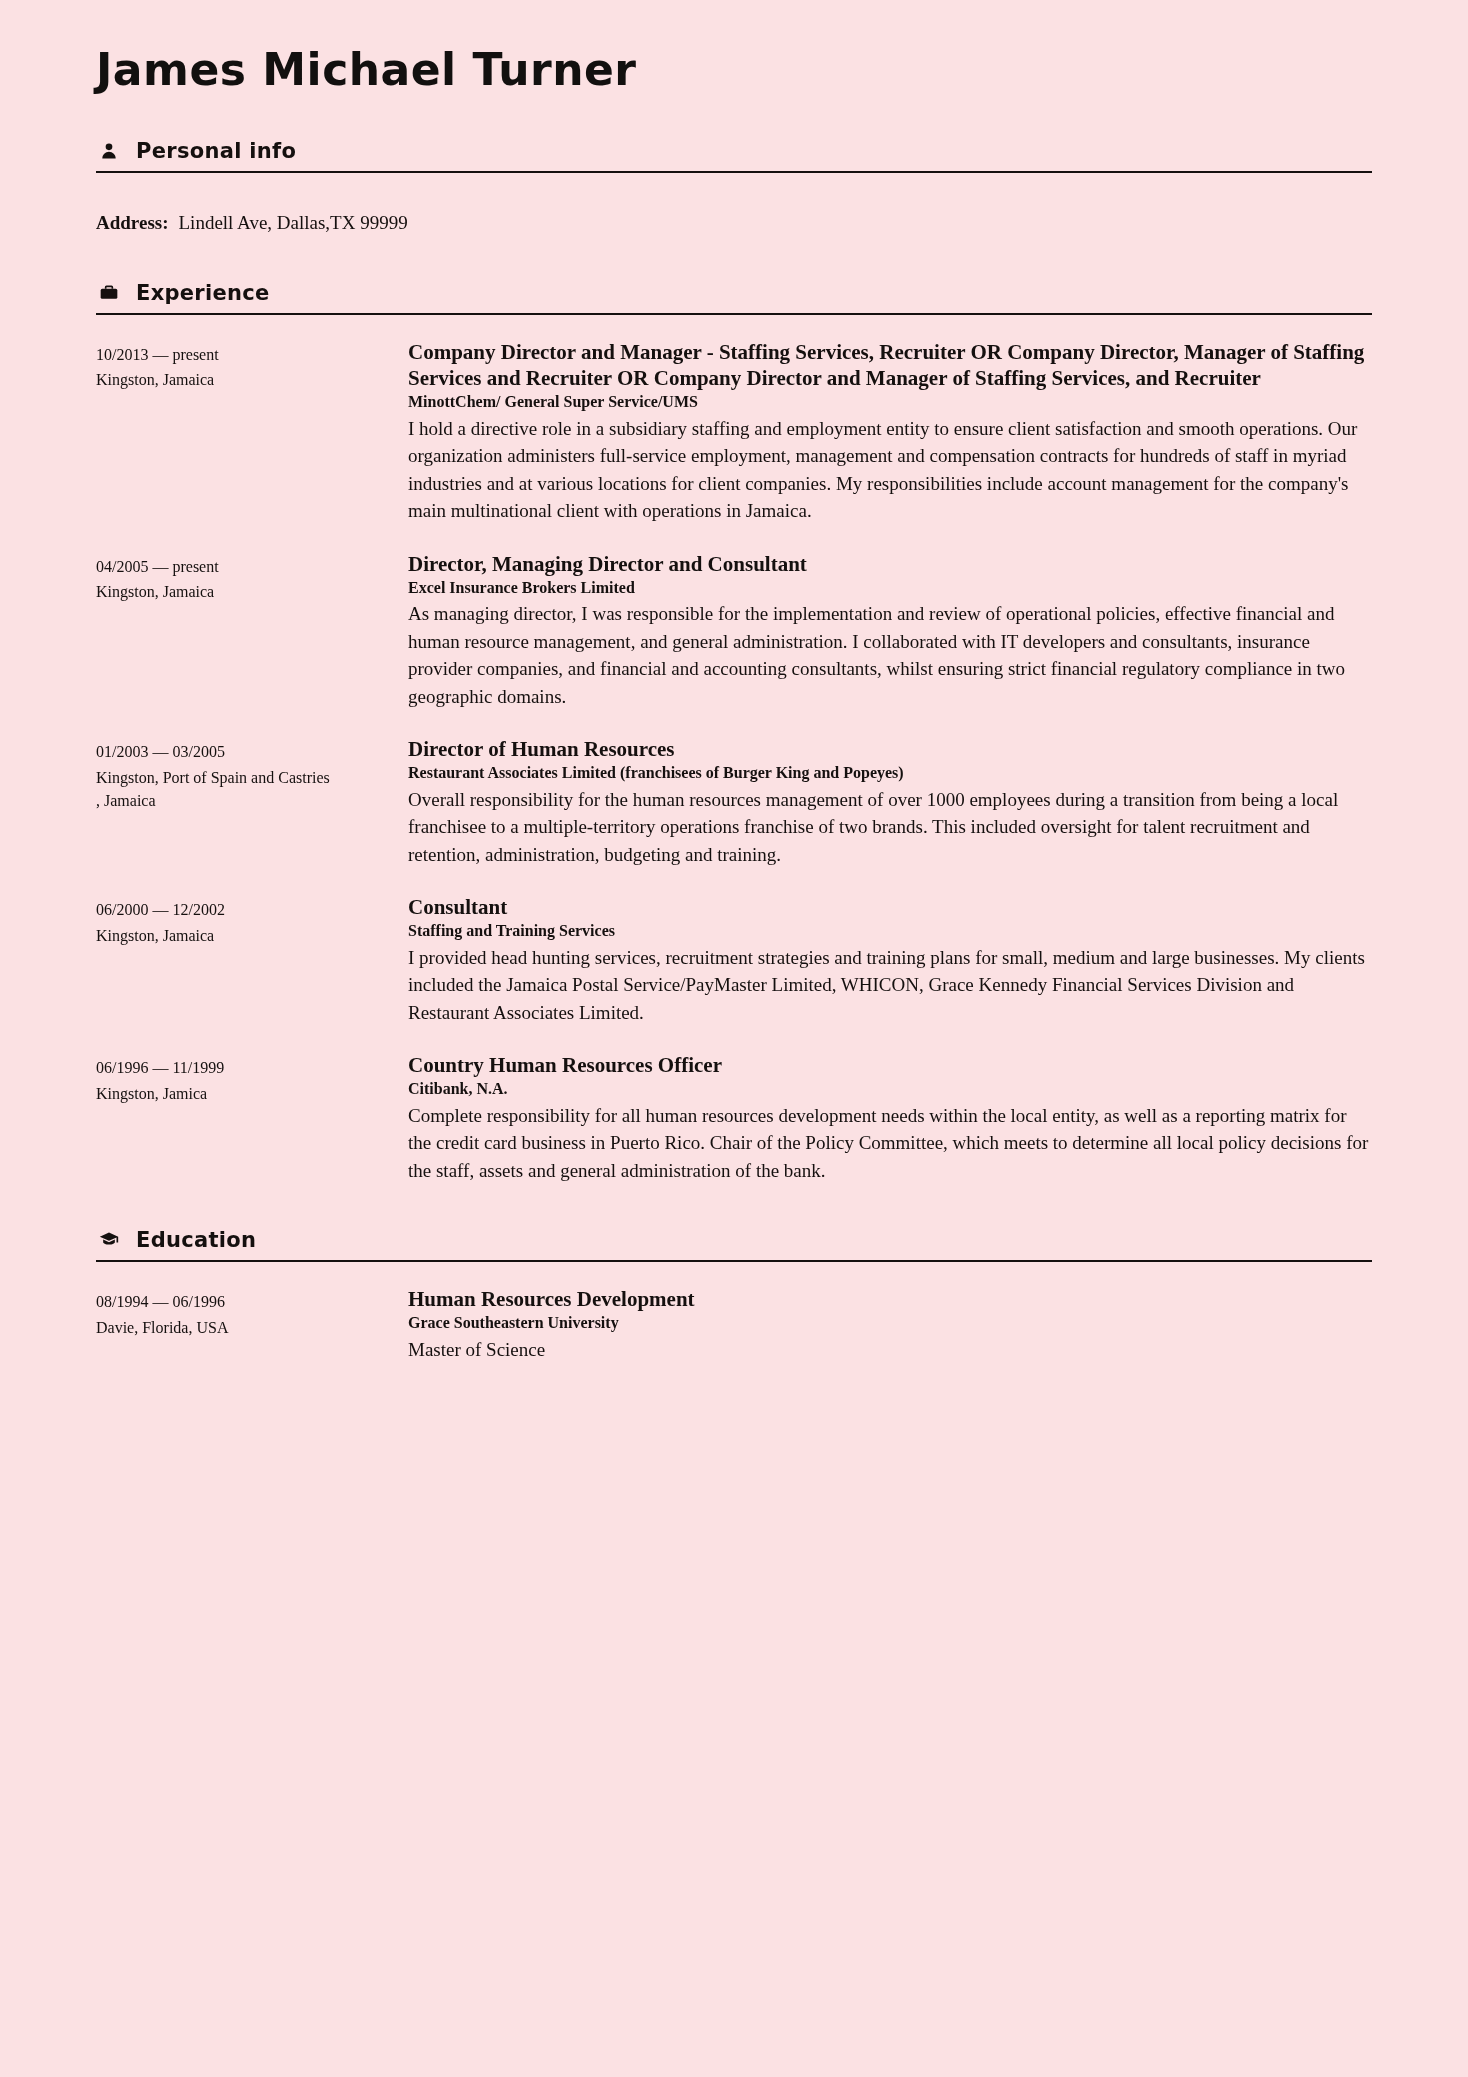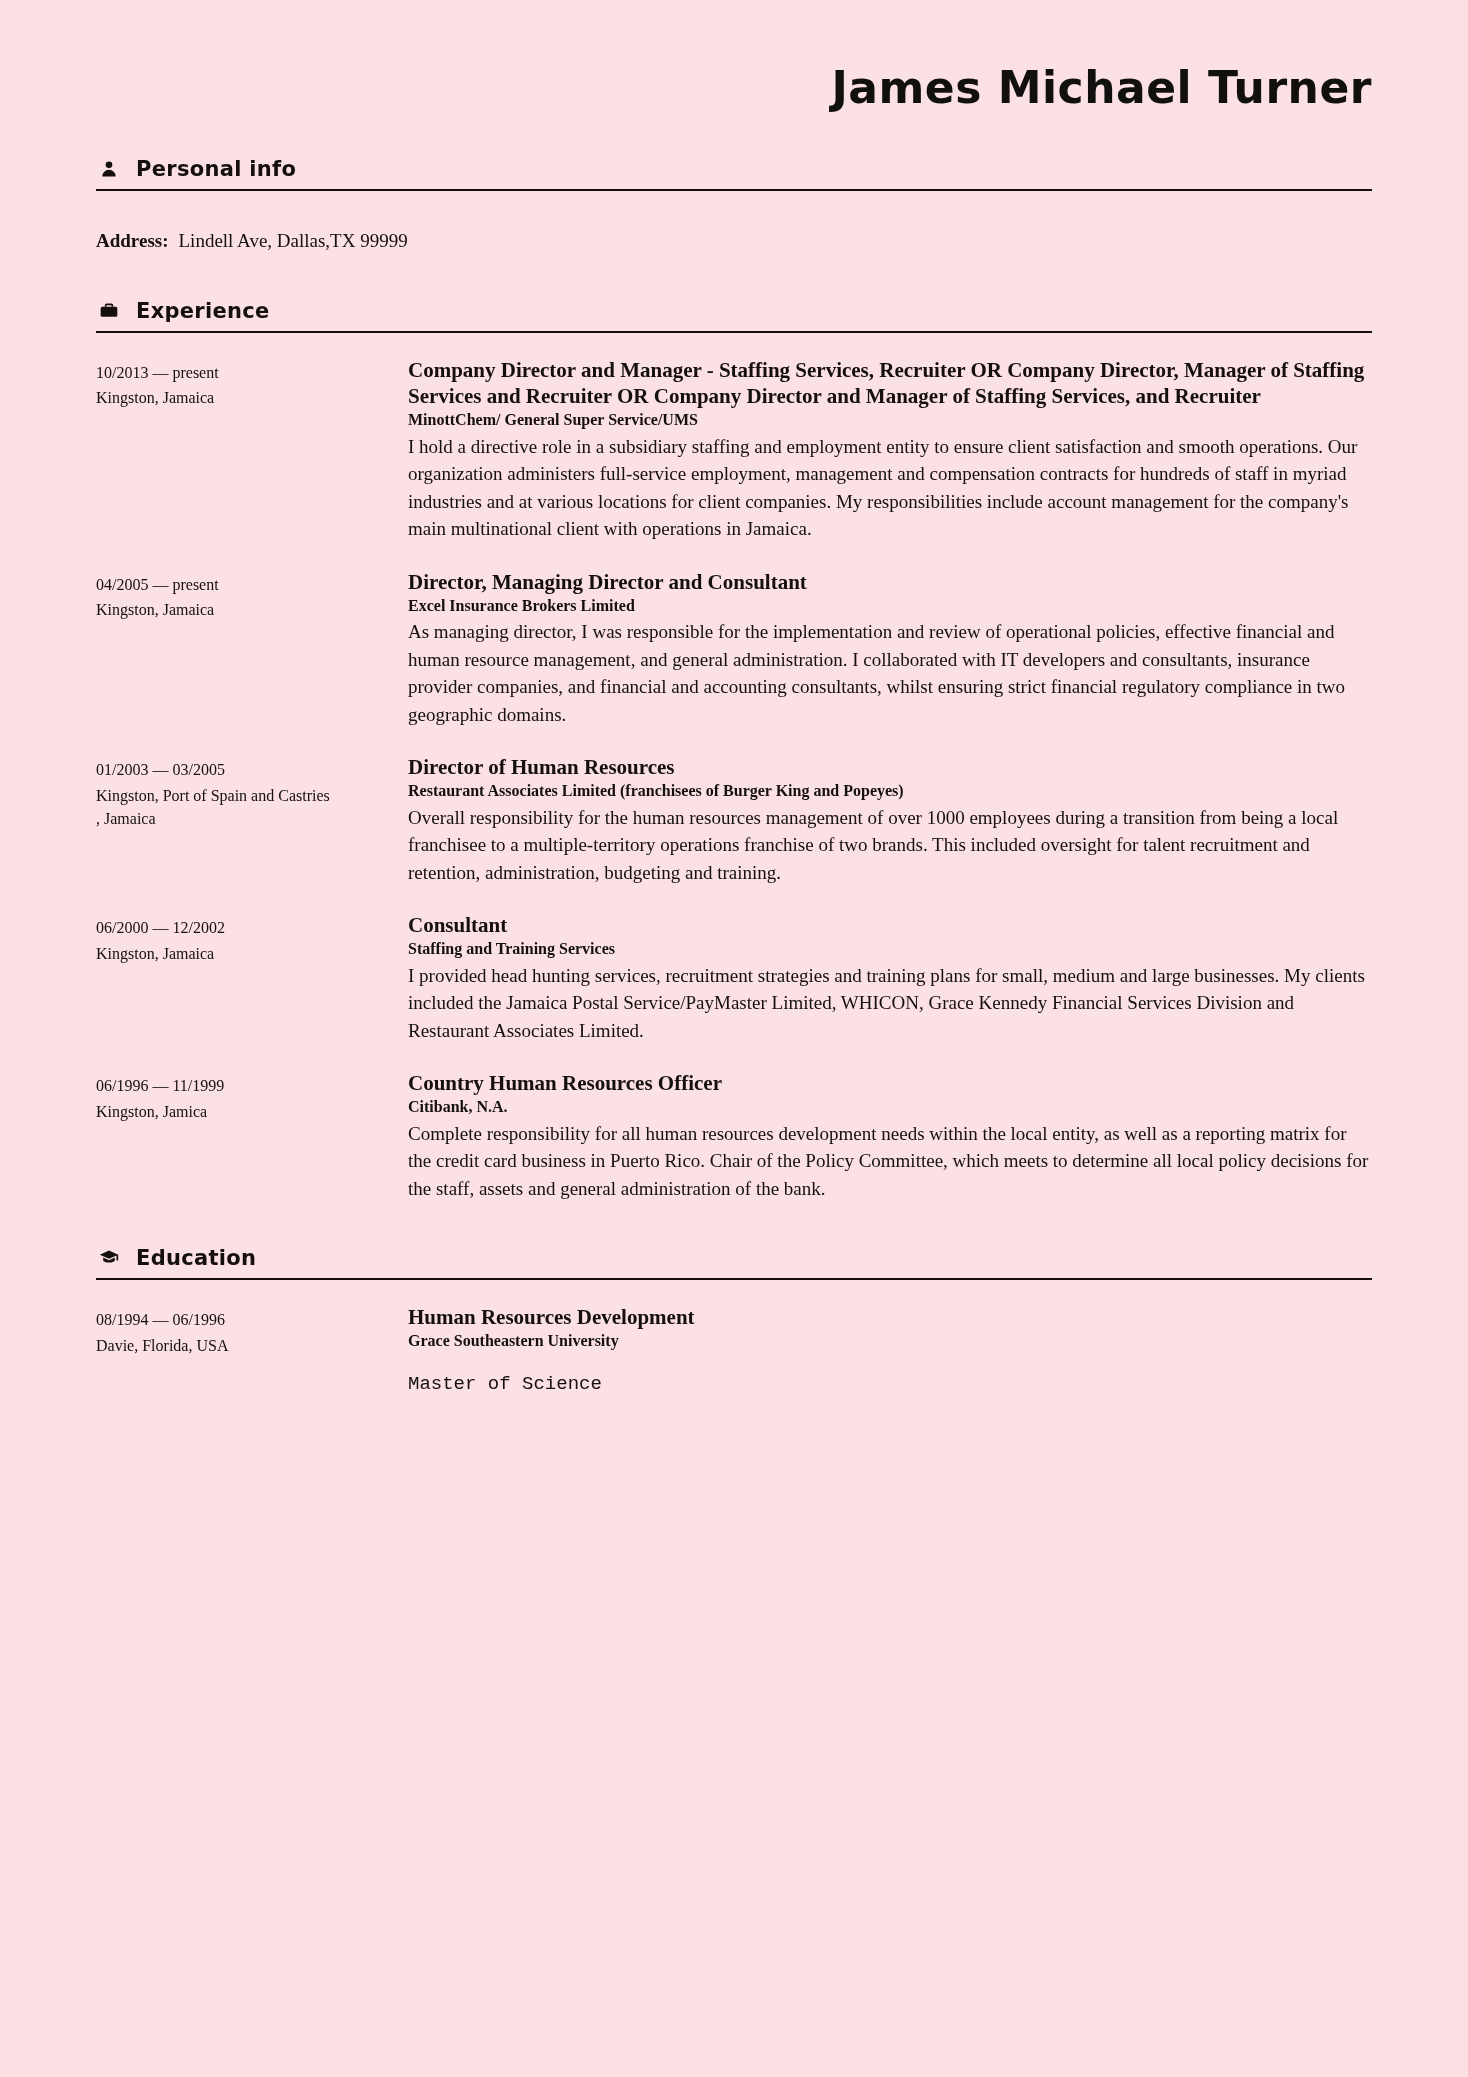--- a/index.html
+++ b/index.html
@@ -15,26 +15,26 @@
     overflow: hidden;
   }
   .page {
     width: 1468px;
     height: 2077px;
     box-sizing: border-box;
     padding: 0 96px;
     position: relative;
   }
   .name {
-    text-align: right;
+    text-align: left;
     font-family: "DejaVu Sans", sans-serif;
     font-weight: bold;
     font-size: 44px;
     letter-spacing: 0.5px;
-    padding-top: 62px;
+    padding-top: 44px;
     color: #12100f;
   }
   .section {
     margin-top: 44px;
   }
   .section-head {
     display: flex;
     align-items: center;
     gap: 14px;
     border-bottom: 2px solid #15100f;
@@ -104,22 +104,21 @@
     line-height: 1.28;
   }
   .desc {
     font-size: 19px;
     line-height: 1.45;
     margin-top: 2px;
   }
   .degree-note {
     font-size: 19px;
     line-height: 1.45;
-    margin-top: 19px;
-    font-family: Liberation Mono, monospace;
+    margin-top: 2px;
   }
   svg { display: block; }
 </style>
 </head>
 <body>
 
 <div class="page">
 
   <div class="name">James Michael Turner</div>
 

